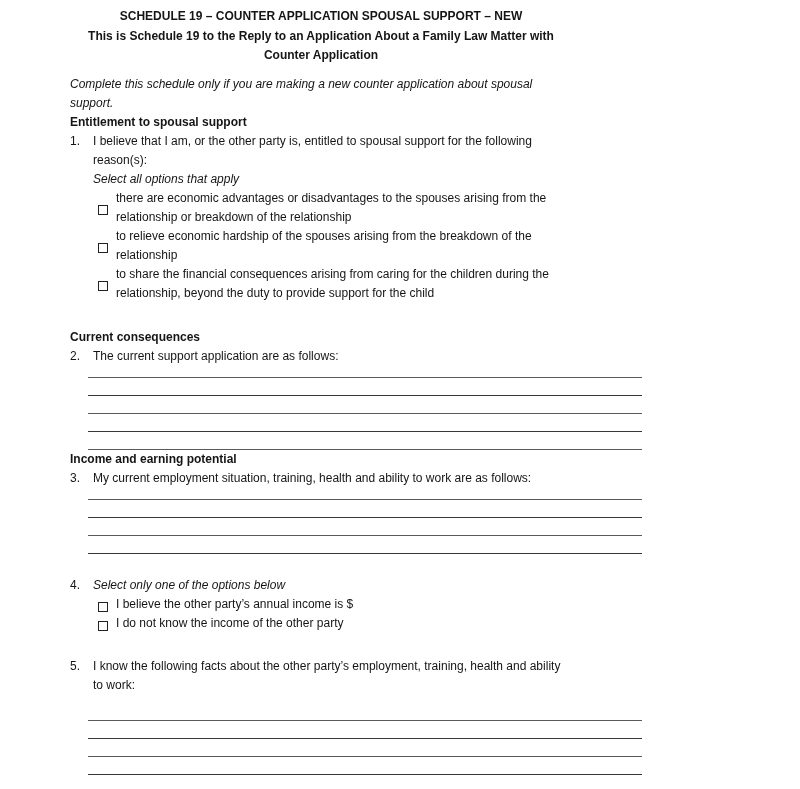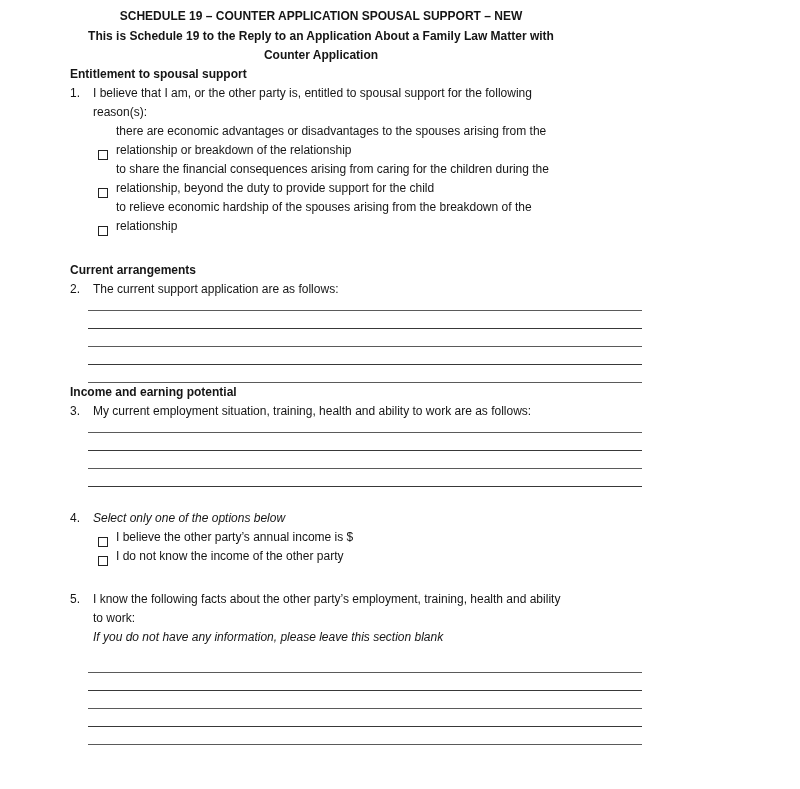--- a/index.html
+++ b/index.html
@@ -22,21 +22,21 @@
   }
   .subtitle { margin-top: 1px; }
   .instruction { margin-top: 10px; font-style: italic; }
   .sec-heading { font-weight: bold; }
   .item { display: flex; align-items: flex-start; }
   .item .num { flex: none; width: 23px; }
   .item .itext { flex: 1; }
   .hint { font-style: italic; margin-left: 23px; }
   .italic { font-style: italic; }
   .options { margin-left: 28px; }
-  .option { display: flex; align-items: flex-end; }
+  .option { display: flex; align-items: center; }
   .cb {
     flex: none;
     width: 10px;
     height: 10px;
     border: 1.2px solid #222;
     background: #fff;
     margin: 4px 8px 0 0;
   }
   .option .lbl { width: 604px; }
   .lines { margin-left: 18px; width: 602px; }
@@ -49,42 +49,44 @@
   .mt-i5 { margin-top: 24px; }
   .lines-gap5 { margin-top: 14px; }
 </style>
 </head>
 <body>
 
 <div class="page">
 
   <div class="title">SCHEDULE 19 – COUNTER APPLICATION SPOUSAL SUPPORT – NEW</div>
   <div class="subtitle">This is Schedule 19 to the Reply to an Application About a Family Law Matter with Counter Application</div>
+  <div class="instruction">Complete this schedule only if you are making a new counter application about spousal support.</div>
 
   <div class="sec-heading">Entitlement to spousal support</div>
   <div class="item">
     <span class="num">1.</span>
     <span class="itext">I believe that I am, or the other party is, entitled to spousal support for the following reason(s):</span>
   </div>
+  <div class="hint">Select all options that apply</div>
   <div class="options">
     <div class="option">
       <span class="cb"></span>
       <span class="lbl">there are economic advantages or disadvantages to the spouses arising from the relationship or breakdown of the relationship</span>
     </div>
     <div class="option">
       <span class="cb"></span>
-      <span class="lbl">to share the financial consequences arising from caring for the children during the relationship, beyond the duty to provide support for the child</span>
+      <span class="lbl">to relieve economic hardship of the spouses arising from the breakdown of the relationship</span>
     </div>
     <div class="option">
       <span class="cb"></span>
-      <span class="lbl">to relieve economic hardship of the spouses arising from the breakdown of the relationship</span>
+      <span class="lbl">to share the financial consequences arising from caring for the children during the relationship, beyond the duty to provide support for the child</span>
     </div>
   </div>
 
-  <div class="sec-heading mt-cur">Current arrangements</div>
+  <div class="sec-heading mt-cur">Current consequences</div>
   <div class="item">
     <span class="num">2.</span>
     <span class="itext">The current support application are as follows:</span>
   </div>
   <div class="lines">
       <div class="blank-line"></div>
       <div class="blank-line"></div>
       <div class="blank-line"></div>
       <div class="blank-line"></div>
       <div class="blank-line"></div>
@@ -114,21 +116,20 @@
     <div class="option">
       <span class="cb"></span>
       <span class="lbl">I do not know the income of the other party</span>
     </div>
   </div>
 
   <div class="item mt-i5">
     <span class="num">5.</span>
     <span class="itext">I know the following facts about the other party’s employment, training, health and ability to work:</span>
   </div>
-  <div class="hint">If you do not have any information, please leave this section blank</div>
   <div class="lines lines-gap5">
       <div class="blank-line"></div>
       <div class="blank-line"></div>
       <div class="blank-line"></div>
       <div class="blank-line"></div>
       <div class="blank-line"></div>
     </div>
 
 </div>
 

